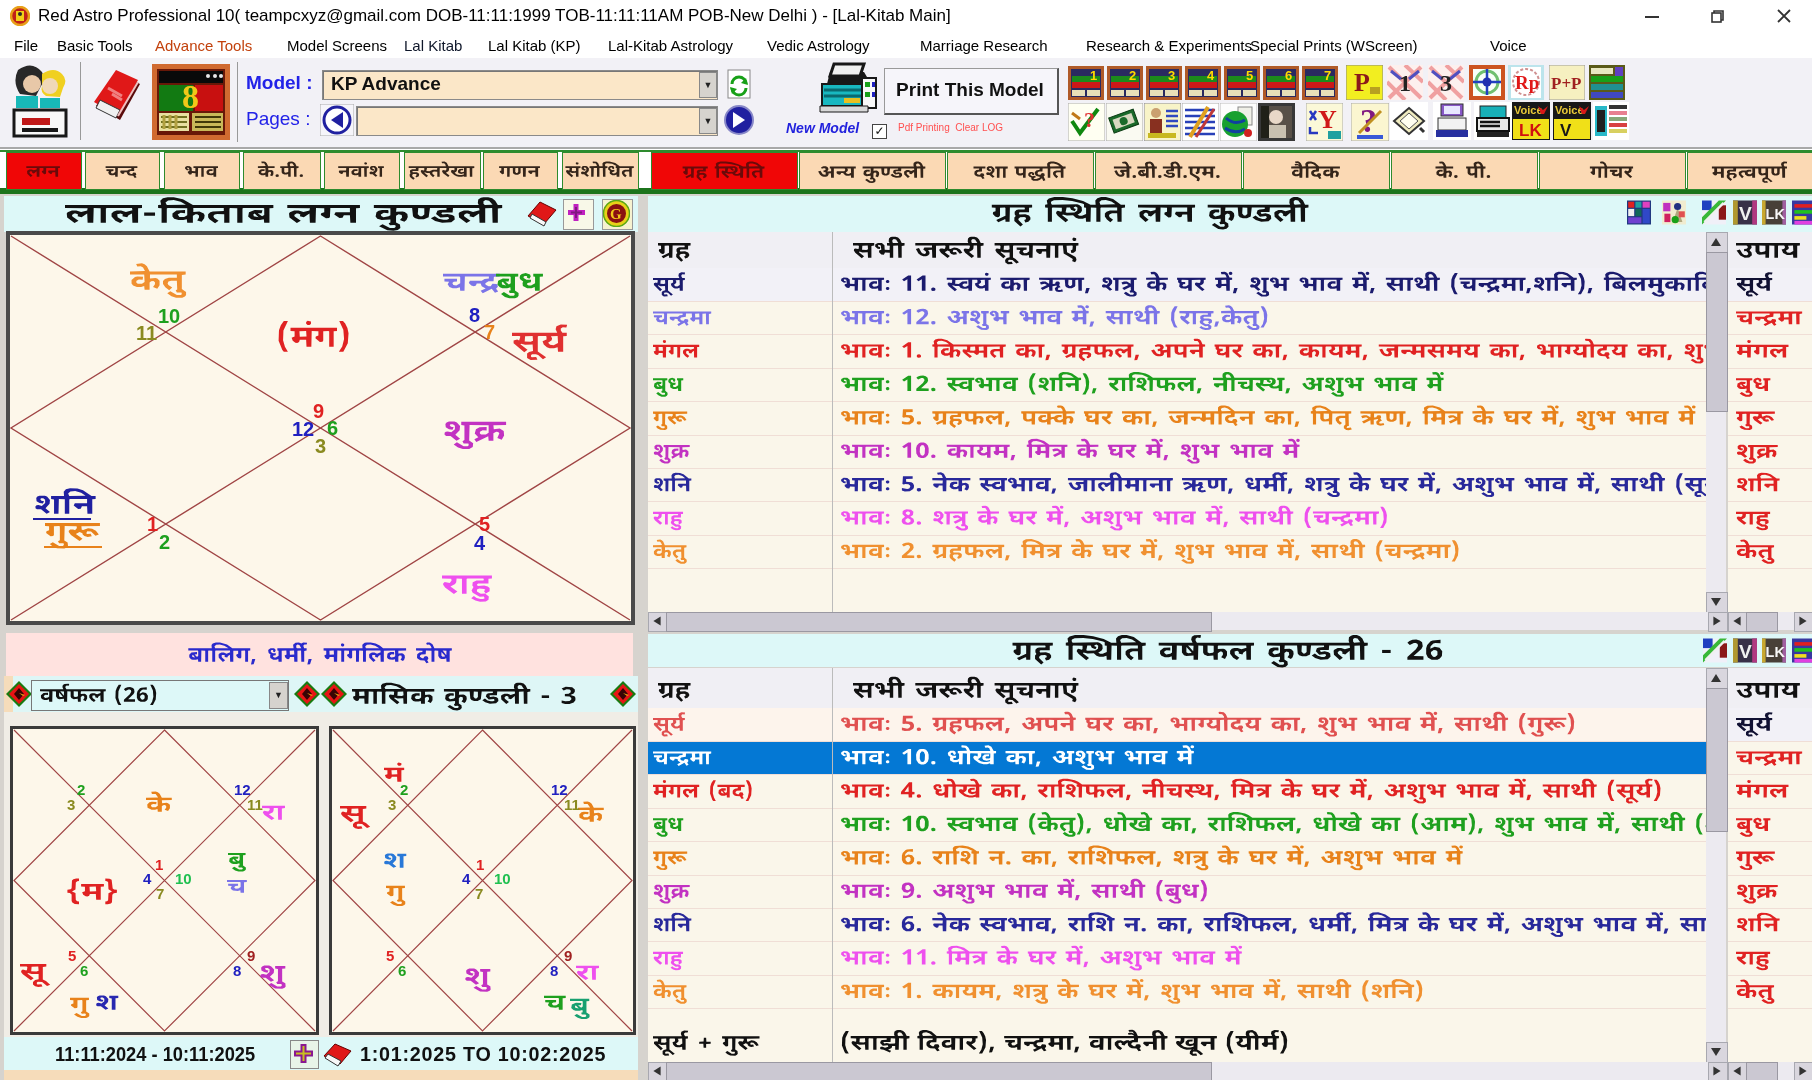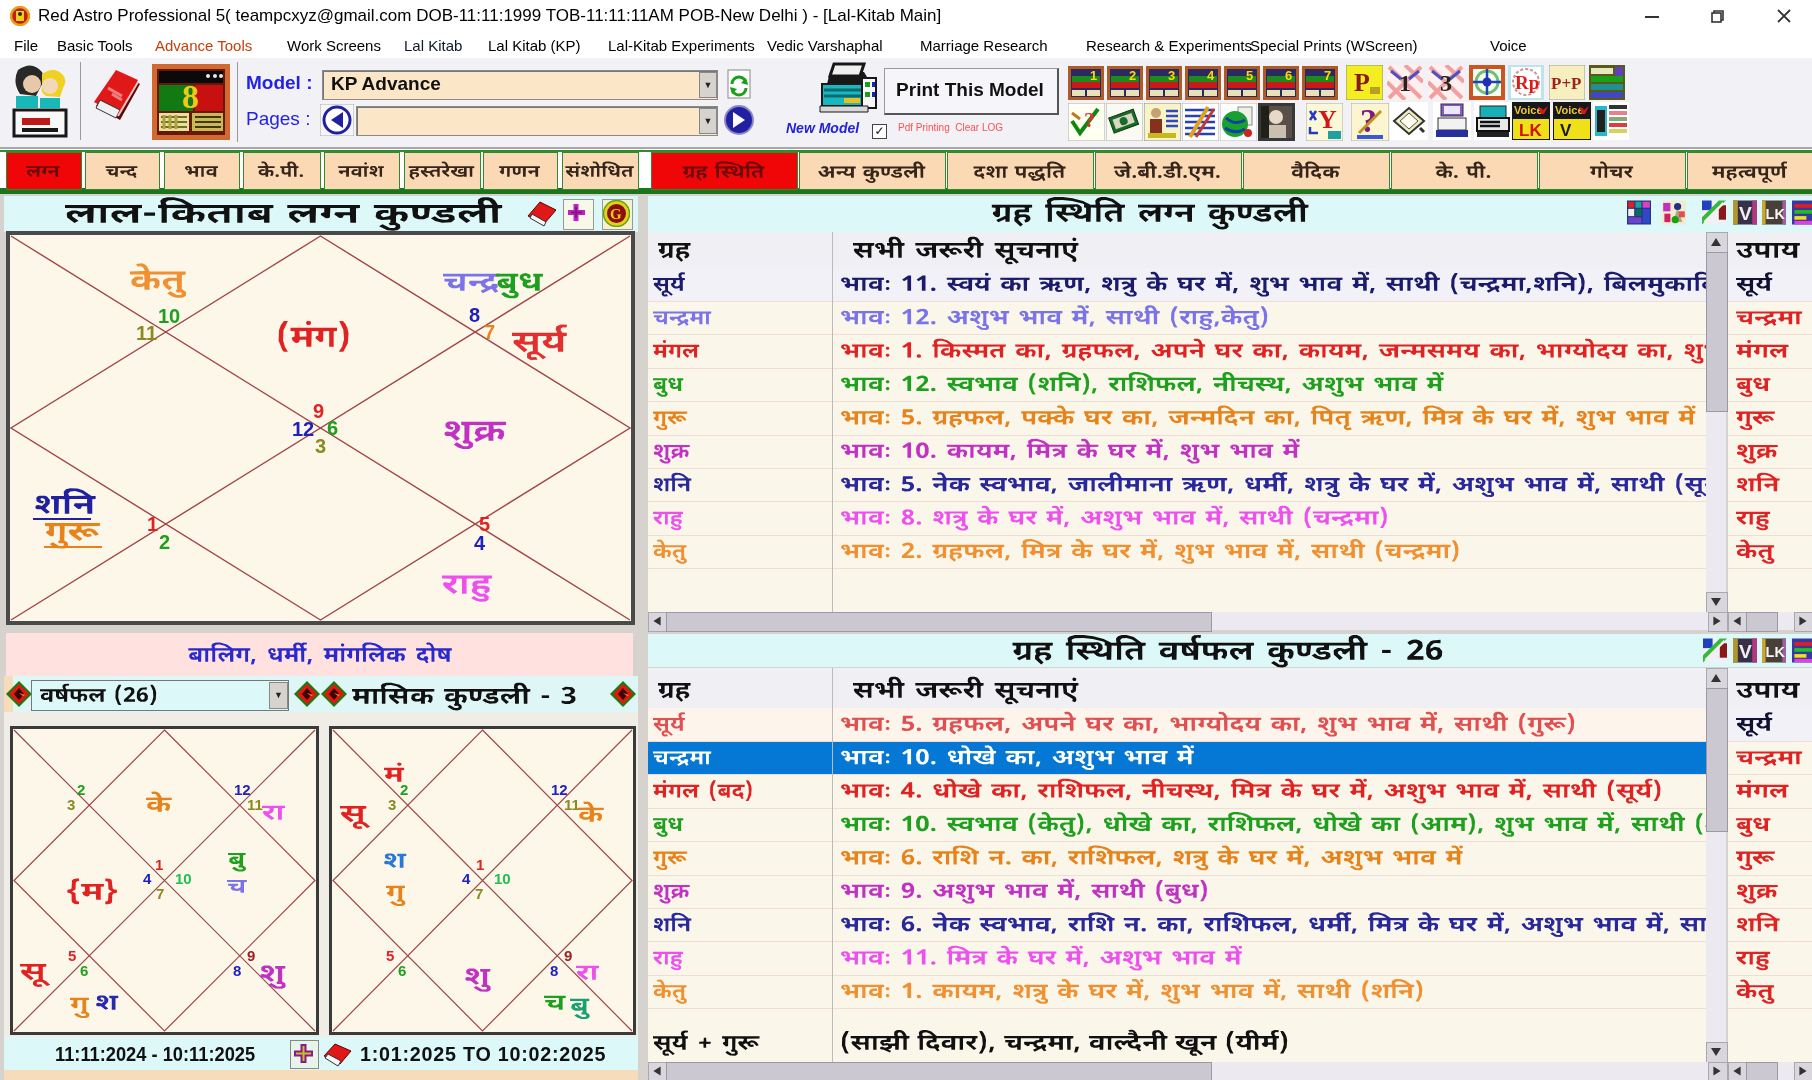--- a/index.html
+++ b/index.html
@@ -1,35 +1,35 @@
 <!DOCTYPE html>
 <html><head><meta charset="utf-8"><style>html,body{margin:0;padding:0}body{width:1812px;height:1080px;overflow:hidden;position:relative;font-family:"Liberation Sans",sans-serif;background:#fff}.ab{position:absolute}</style></head><body>
 <div style="position:absolute;left:0px;top:0px;width:1812px;height:30px;background:#fff"></div>
 <svg style="position:absolute;left:10px;top:6px" width="20" height="20" viewBox="0 0 20 20">
     <circle cx="10" cy="10" r="9" fill="#c02018"></circle>
     <circle cx="10" cy="10" r="9" fill="none" stroke="#e8a018" stroke-width="2.5"></circle>
     <rect x="6" y="5" width="8" height="10" fill="#f0d018"></rect>
     <circle cx="10" cy="8" r="2" fill="#282828"></circle>
   </svg>
-<div style="position:absolute;left:38px;top:6px;width:1400px;height:20px;font-size:17px;color:#000;white-space:nowrap">Red Astro Professional 5( teampcxyz@gmail.com DOB-11:11:1999 TOB-11:11:11AM POB-New Delhi ) - [Lal-Kitab Main]</div>
+<div style="position:absolute;left:38px;top:6px;width:1400px;height:20px;font-size:17px;color:#000;white-space:nowrap">Red Astro Professional 10( teampcxyz@gmail.com DOB-11:11:1999 TOB-11:11:11AM POB-New Delhi ) - [Lal-Kitab Main]</div>
 <svg style="position:absolute;left:1640px;top:8px" width="160" height="18" viewBox="0 0 160 18">
     <path d="M5 9h14" stroke="#333" stroke-width="2"></path>
     <rect x="72" y="5" width="9" height="9" fill="none" stroke="#333" stroke-width="1.6"></rect>
     <path d="M74 5v-2h9v9h-2" fill="none" stroke="#333" stroke-width="1.6"></path>
     <path d="M138 2l12 12M150 2l-12 12" stroke="#333" stroke-width="1.8"></path>
   </svg>
 <div style="position:absolute;left:0px;top:30px;width:1812px;height:28px;background:#fff;border-bottom:1px solid #ddd"></div>
 <div style="position:absolute;left:14px;top:37px;width:260px;height:17px;font-size:15px;color:#000;white-space:nowrap">File</div>
 <div style="position:absolute;left:57px;top:37px;width:260px;height:17px;font-size:15px;color:#000;white-space:nowrap">Basic Tools</div>
 <div style="position:absolute;left:155px;top:37px;width:260px;height:17px;font-size:15px;color:#c2410c;white-space:nowrap">Advance Tools</div>
-<div style="position:absolute;left:287px;top:37px;width:260px;height:17px;font-size:15px;color:#000;white-space:nowrap">Work Screens</div>
+<div style="position:absolute;left:287px;top:37px;width:260px;height:17px;font-size:15px;color:#000;white-space:nowrap">Model Screens</div>
 <div style="position:absolute;left:404px;top:37px;width:260px;height:17px;font-size:15px;color:#0f172a;white-space:nowrap">Lal Kitab</div>
 <div style="position:absolute;left:488px;top:37px;width:260px;height:17px;font-size:15px;color:#000;white-space:nowrap">Lal Kitab (KP)</div>
-<div style="position:absolute;left:608px;top:37px;width:260px;height:17px;font-size:15px;color:#000;white-space:nowrap">Lal-Kitab Experiments</div>
-<div style="position:absolute;left:767px;top:37px;width:260px;height:17px;font-size:15px;color:#000;white-space:nowrap">Vedic Varshaphal</div>
+<div style="position:absolute;left:608px;top:37px;width:260px;height:17px;font-size:15px;color:#000;white-space:nowrap">Lal-Kitab Astrology</div>
+<div style="position:absolute;left:767px;top:37px;width:260px;height:17px;font-size:15px;color:#000;white-space:nowrap">Vedic Astrology</div>
 <div style="position:absolute;left:920px;top:37px;width:260px;height:17px;font-size:15px;color:#000;white-space:nowrap">Marriage Research</div>
 <div style="position:absolute;left:1086px;top:37px;width:260px;height:17px;font-size:15px;color:#000;white-space:nowrap">Research &amp; Experiments</div>
 <div style="position:absolute;left:1250px;top:37px;width:260px;height:17px;font-size:15px;color:#000;white-space:nowrap">Special Prints (WScreen)</div>
 <div style="position:absolute;left:1490px;top:37px;width:260px;height:17px;font-size:15px;color:#000;white-space:nowrap">Voice</div>
 <div style="position:absolute;left:0px;top:58px;width:1812px;height:89px;background:#f2f1f6;border-bottom:2px solid #a8a8a8"></div>
 <div style="position:absolute;left:80px;top:62px;width:1px;height:78px;background:#999"></div>
 <div style="position:absolute;left:237px;top:62px;width:1px;height:80px;background:#999"></div>
 <svg style="position:absolute;left:8px;top:62px" width="66" height="78" viewBox="0 0 66 78">
     <path d="M10 8q14-10 24 2q4 8-2 16l-4 8l-16 -2q-8-12-2-24z" fill="#282828"></path>
     <circle cx="24" cy="22" r="9" fill="#e8c8a8"></circle>

